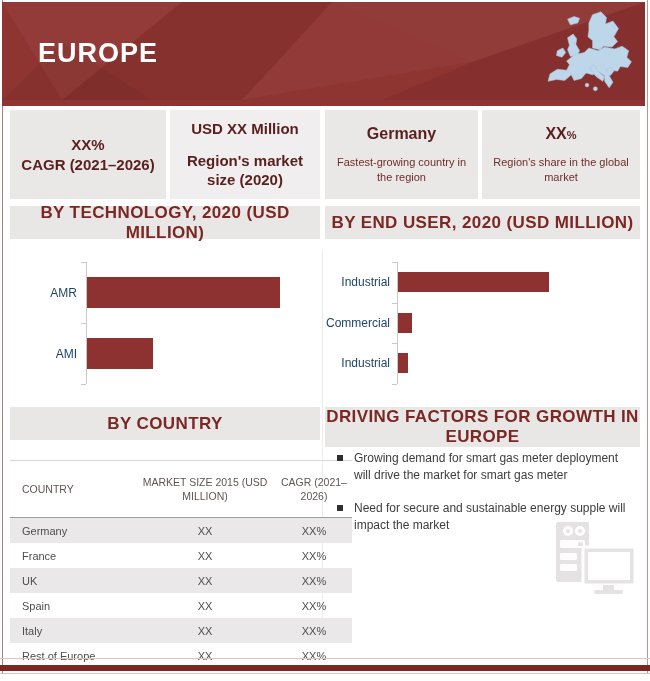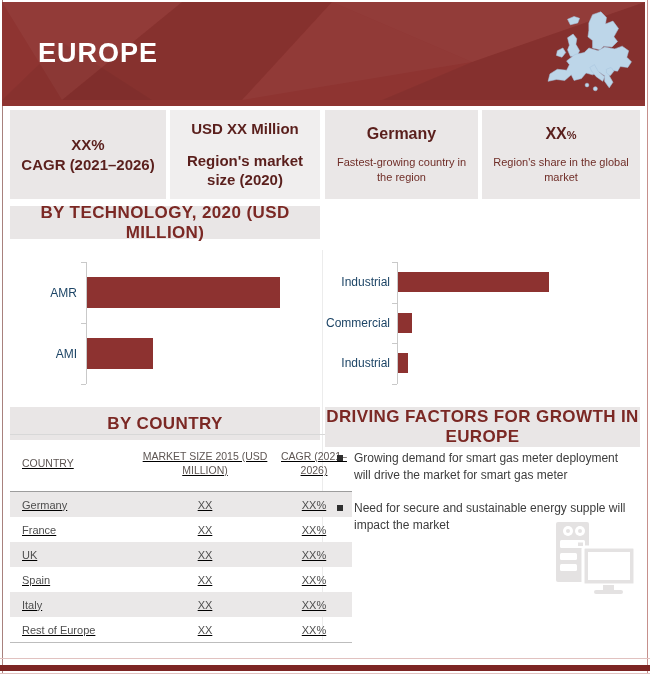--- a/index.html
+++ b/index.html
@@ -55,21 +55,21 @@
   .chart-user .clabel{width:72px;padding-right:7px;}
   .cbar{background:#8d3230;flex:none;}
   .chart-tech .cbar{height:31px;}
   .chart-user .cbar{height:20px;}
   .axis{position:absolute;top:0;bottom:0;width:1px;background:#c9c9c9;}
   .chart-tech .axis{left:76px;}
   .chart-user .axis{left:72px;}
   .tick{position:absolute;left:-5px;width:5px;height:1px;background:#c9c9c9;}
 
   
-  .ctable{position:absolute;left:10px;top:434px;width:310px;border-collapse:collapse;table-layout:fixed;text-decoration:underline;}
+  .ctable{position:absolute;left:10px;top:460px;width:310px;border-collapse:collapse;table-layout:fixed;}
   .ctable th{
     height:52px;font-size:10.5px;font-weight:400;color:#5e5653;vertical-align:middle;
     border-bottom:1px solid #9d9d9d;border-top:1px solid #d8d8d8;padding:2px 4px;line-height:1.35;
   }
   .ctable th:nth-child(1){width:108px;text-align:left;padding-left:12px;}
   .ctable th:nth-child(2){width:134px;text-align:center;}
   .ctable th:nth-child(3){width:68px;text-align:center;}
   .ctable td{height:25px;font-size:11px;color:#4e4e4e;padding:0 4px;}
   .ctable td:nth-child(1){text-align:left;padding-left:12px;}
   .ctable td:nth-child(2){text-align:center;}
@@ -132,20 +132,21 @@
   <div class="stat stat3">
     <div class="stat-value" style="font-size:16px;">Germany</div>
     <div class="stat-label small">Fastest-growing country in the region</div>
   </div>
   <div class="stat stat4">
     <div class="stat-value" style="font-size:16px;"><span>XX</span><span class="stat-suffix">%</span></div>
     <div class="stat-label small">Region's share in the global market</div>
   </div>
 
   <div class="sec-head sh-tech">BY TECHNOLOGY, 2020 (USD MILLION)</div>
+  <div class="sec-head sh-user">BY END USER, 2020 (USD MILLION)</div>
 
   <div class="divider"></div>
 
   <div class="chart chart-tech" id="chart-0">
     <div class="axis">
         <div class="tick" style="top: 0%;"></div>
         <div class="tick" style="top: 50%;"></div>
         <div class="tick" style="top: 100%;"></div>
       </div>
   <div class="crow">

